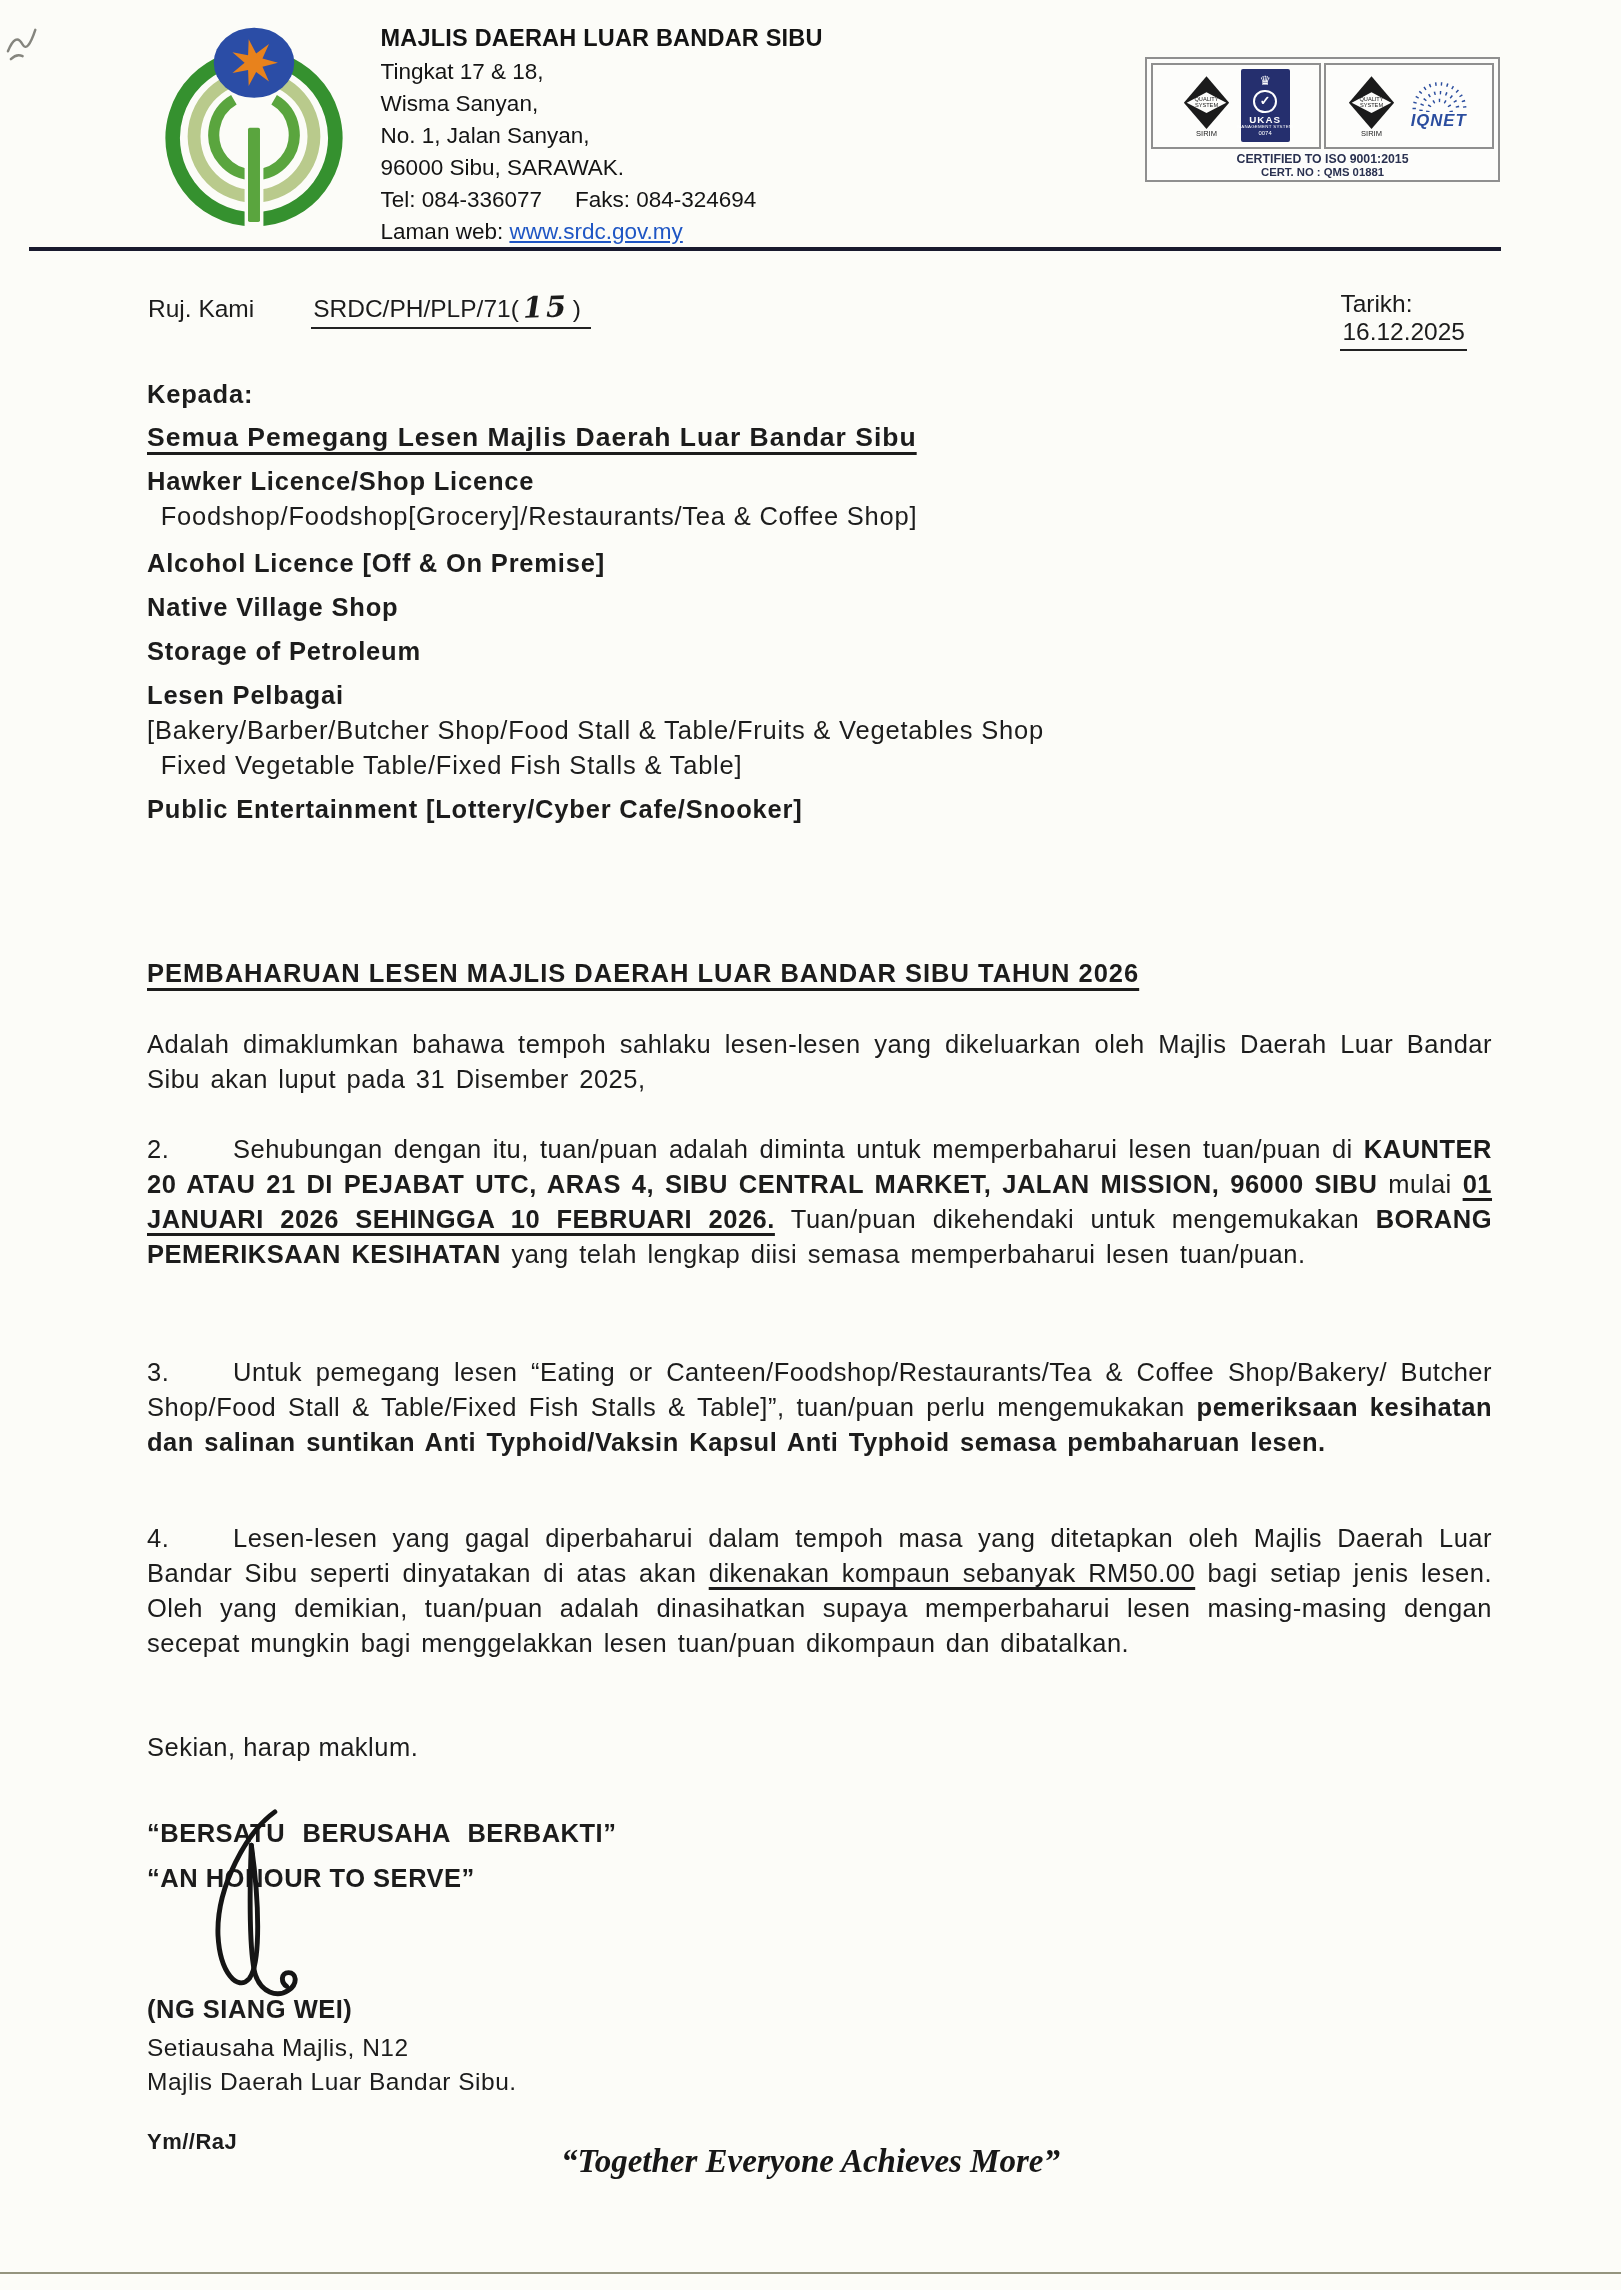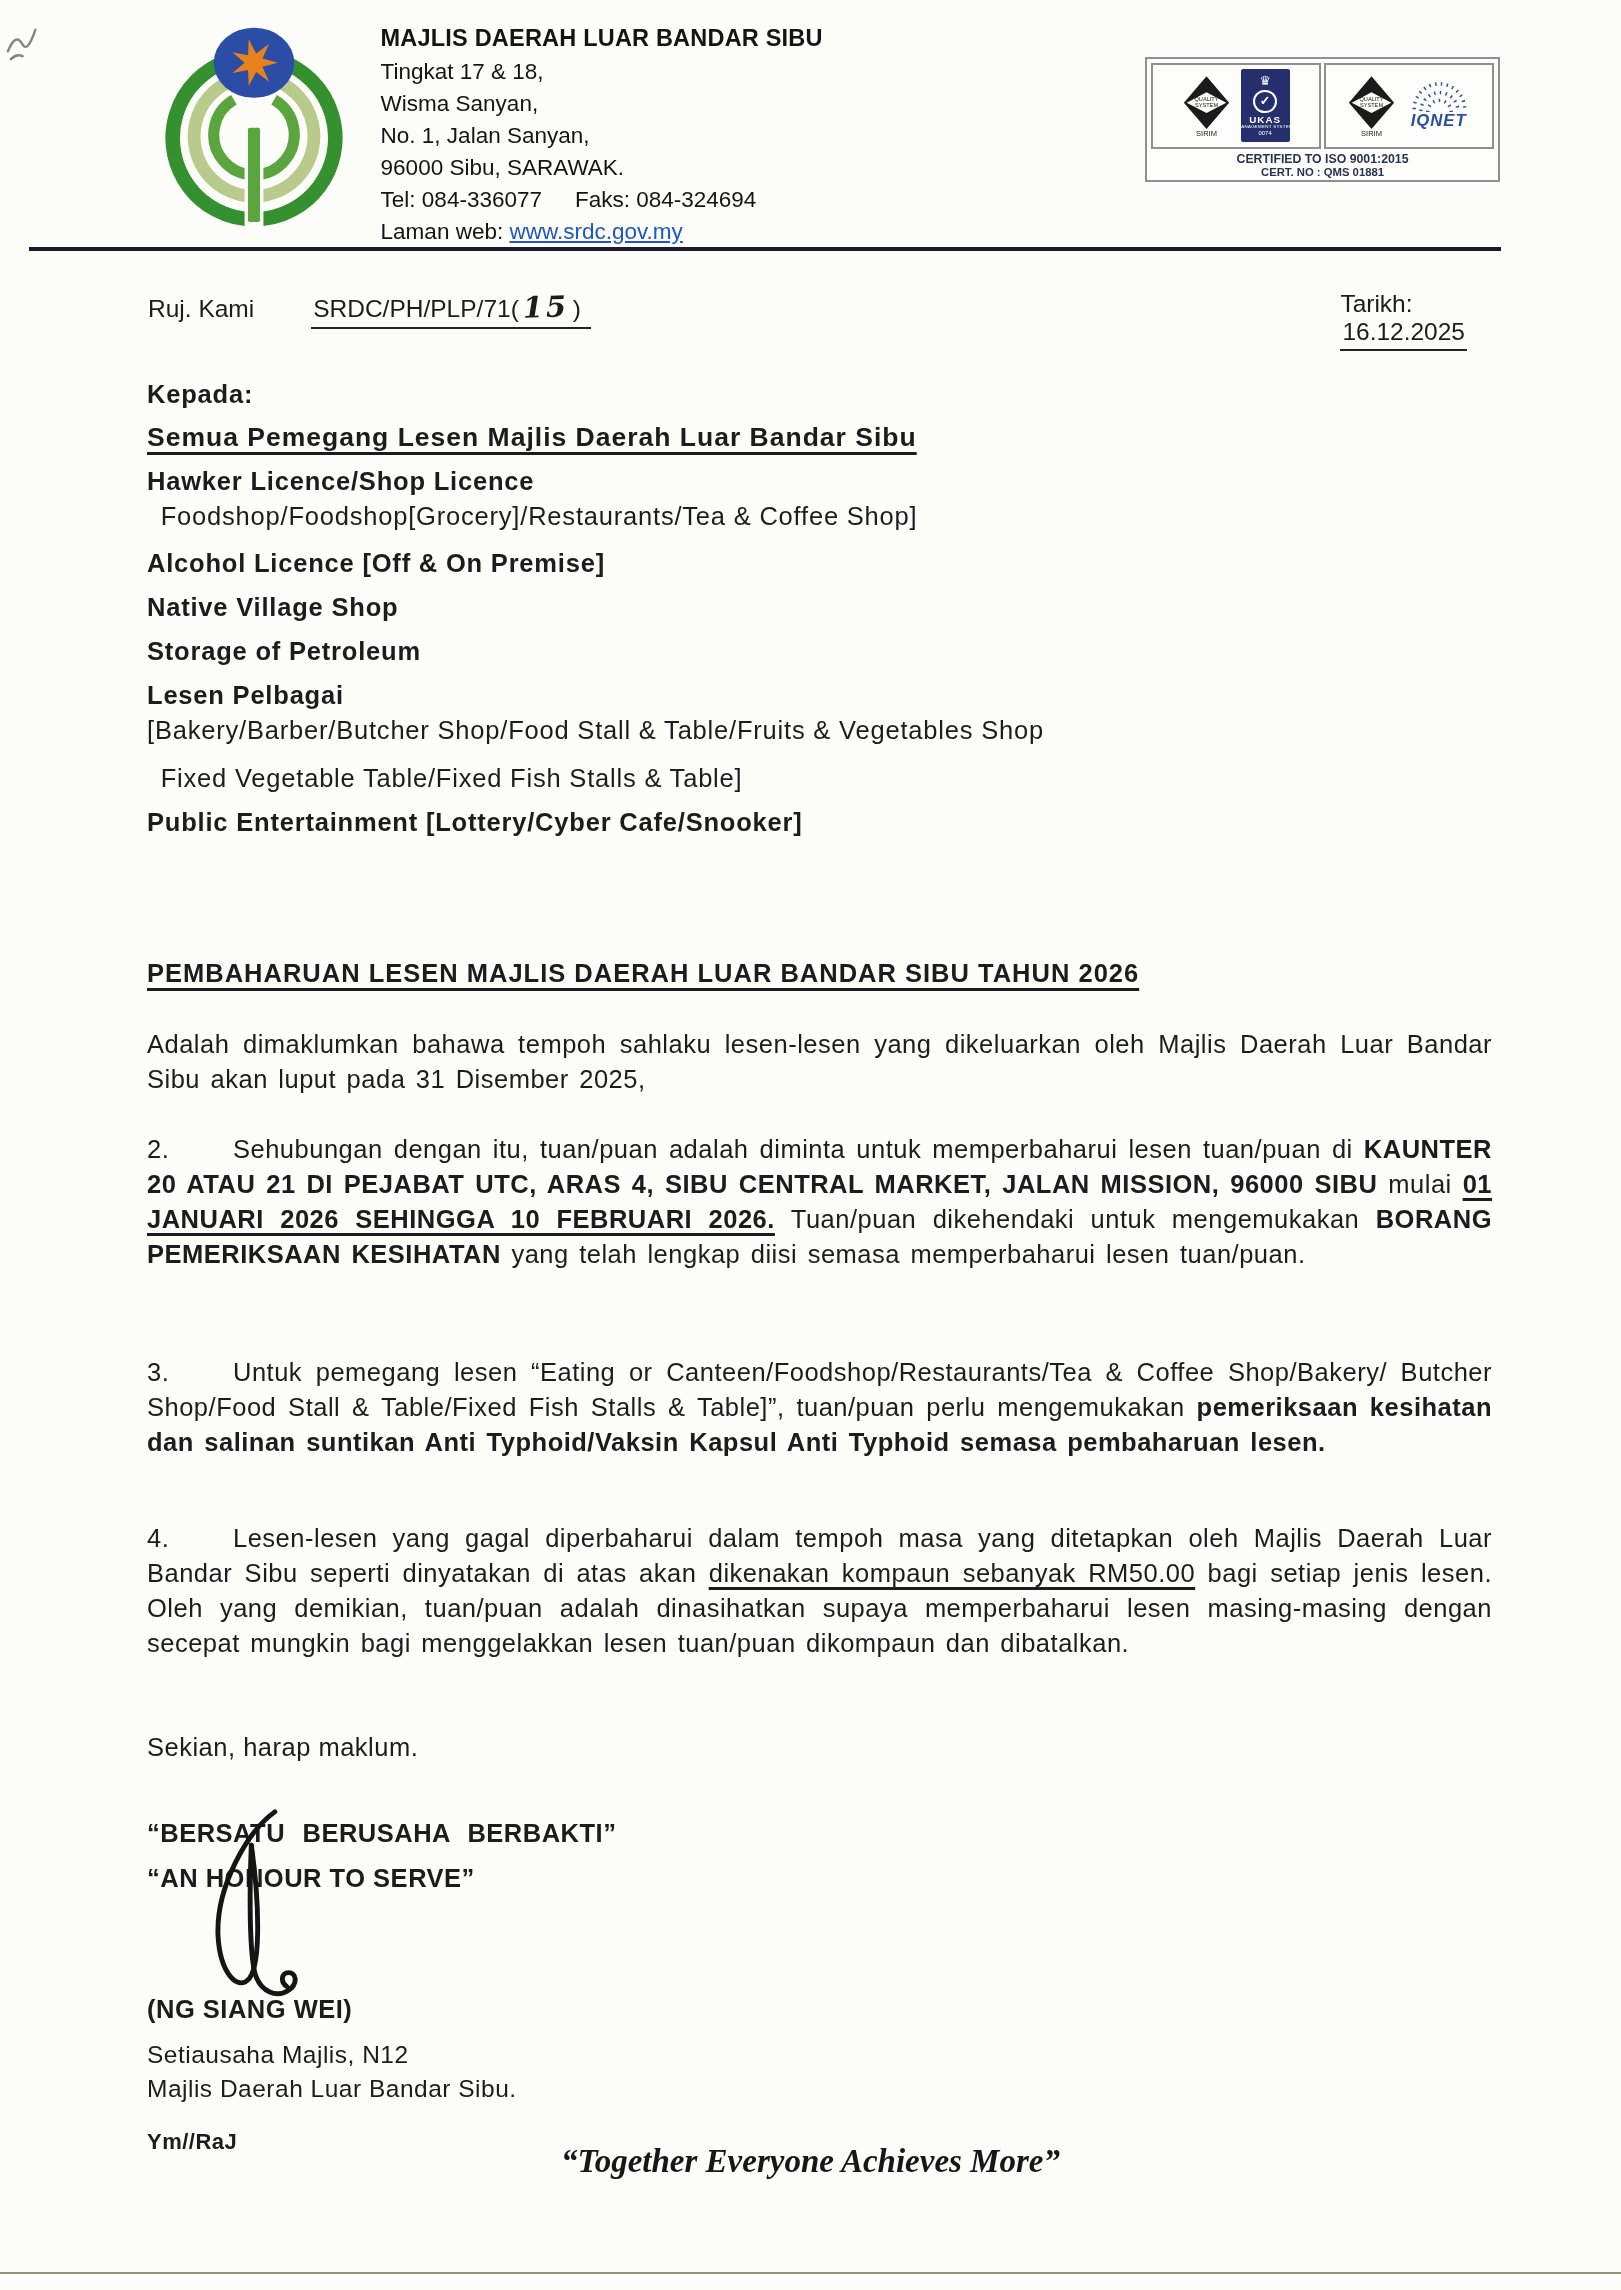--- a/index.html
+++ b/index.html
@@ -169,21 +169,21 @@
   <div class="abs" style="top:377px">
     <div class="ln ln-bold">Kepada:</div>
     <div class="ln" style="margin-top:7.8px"><span class="addressee">Semua Pemegang Lesen Majlis Daerah Luar Bandar Sibu</span></div>
     <div class="ln ln-bold" style="margin-top:8.8px">Hawker Licence/Shop Licence</div>
     <div class="ln indent" style="margin-top:0">Foodshop/Foodshop[Grocery]/Restaurants/Tea &amp; Coffee Shop]</div>
     <div class="ln ln-bold" style="margin-top:12.7px">Alcohol Licence [Off &amp; On Premise]</div>
     <div class="ln ln-bold" style="margin-top:8.8px">Native Village Shop</div>
     <div class="ln ln-bold" style="margin-top:8.8px">Storage of Petroleum</div>
     <div class="ln ln-bold" style="margin-top:8.8px">Lesen Pelbagai</div>
     <div class="ln" style="margin-top:0">[Bakery/Barber/Butcher Shop/Food Stall &amp; Table/Fruits &amp; Vegetables Shop</div>
-    <div class="ln indent" style="margin-top:13px">Fixed Vegetable Table/Fixed Fish Stalls &amp; Table]</div>
+    <div class="ln indent" style="margin-top:0">Fixed Vegetable Table/Fixed Fish Stalls &amp; Table]</div>
     <div class="ln ln-bold" style="margin-top:9.8px">Public Entertainment [Lottery/Cyber Cafe/Snooker]</div>
   </div>
 
 
   <div class="abs" style="top:959px">
     <span class="subject">PEMBAHARUAN LESEN MAJLIS DAERAH LUAR BANDAR SIBU TAHUN 2026</span>
   </div>
 
   <p class="abs para" style="top:1027px">Adalah dimaklumkan bahawa tempoh sahlaku lesen-lesen yang dikeluarkan oleh Majlis Daerah Luar Bandar Sibu akan luput pada 31 Disember 2025,</p>
 
@@ -200,21 +200,21 @@
     <div class="motto-line" style="margin-top:5.9px">“AN HONOUR TO SERVE”</div>
   </div>
 
   <svg class="signature" width="118" height="196" viewBox="0 0 120 200">
     <path d="M 68 6 C 40 26, 8 82, 10 132 C 12 170, 30 190, 42 176 C 54 160, 52 96, 44 40" fill="none" stroke="#151515" stroke-width="5" stroke-linecap="round"></path>
     <path d="M 44 40 C 42 90, 42 150, 48 172 C 54 190, 70 196, 82 188 C 92 181, 90 170, 82 170 C 74 170, 74 180, 80 184" fill="none" stroke="#151515" stroke-width="5" stroke-linecap="round"></path>
   </svg>
 
   <div class="abs" style="top:1991px">
     <div class="sign-name">(NG SIANG WEI)</div>
-    <div class="sign-line" style="margin-top:11px">Setiausaha Majlis, N12</div>
+    <div class="sign-line" style="margin-top:4px">Setiausaha Majlis, N12</div>
     <div class="sign-line">Majlis Daerah Luar Bandar Sibu.</div>
   </div>
 
   <div class="abs initials" style="top:2129px">Ym//RaJ</div>
 
   <div class="footer-motto">“Together Everyone Achieves More”</div>
 
   <div class="bottom-edge"></div>
 </div>
 

